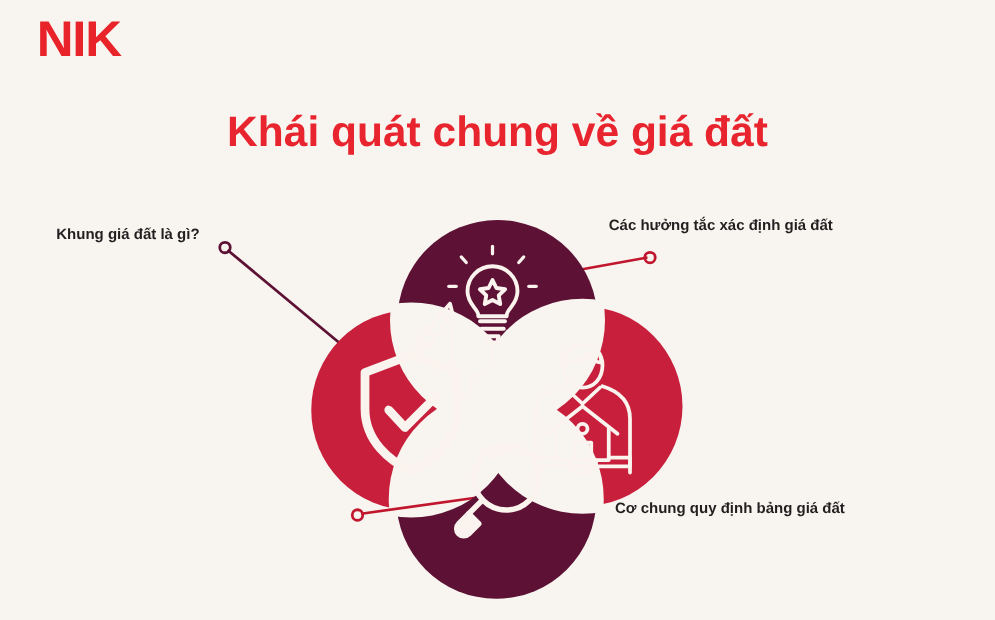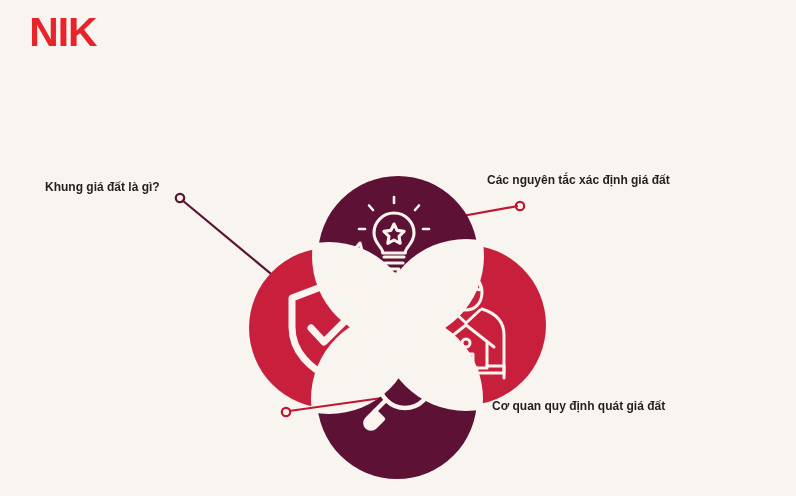--- a/index.html
+++ b/index.html
@@ -46,20 +46,21 @@
   #label-yeuto span{display:block;}
   svg{position:absolute;left:0;top:0;}
 </style>
 </head>
 <body style="background: rgb(248, 245, 240);">
 
 <div id="stage">
 
   <div class="logo">NIK</div>
 
+  <div class="title">Khái quát chung về giá đất</div>
 
   <svg width="796" height="496" viewBox="0 0 796 496">
     <defs>
 
       <mask id="m-top">
         <rect x="0" y="0" width="796" height="496" fill="#fff"></rect>
         <circle cx="329" cy="328" r="86" fill="#000"></circle>
         <circle cx="466" cy="325" r="86" fill="#000"></circle>
       </mask>
       <mask id="m-left">
@@ -162,16 +163,16 @@
       <g fill="none" stroke="#faf3ee" stroke-width="4.4" stroke-linecap="round" stroke-linejoin="round">
         <circle cx="405" cy="382" r="26"></circle>
         <path d="M392 366 a18 18 0 0 1 20 -4" stroke-width="3.4"></path>
         <path d="M386 400 l-11 11"></path>
         <path d="M375 411 l-8 8 a5.5 5.5 0 0 0 8 8 l8 -8 z" fill="#faf3ee"></path>
       </g>
     </g>
   </svg>
 
   <div class="label" id="label-khung">Khung giá đất là gì?</div>
-  <div class="label" id="label-nguyentac">Các nguyên tắc xác định giá đất</div>
-  <div class="label" id="label-coquan">Cơ quan quy định quát giá đất</div>
+  <div class="label" id="label-nguyentac">Các hưởng tắc xác định giá đất</div>
+  <div class="label" id="label-coquan">Cơ chung quy định bảng giá đất</div>
 
 </div>
 
 </body></html>

